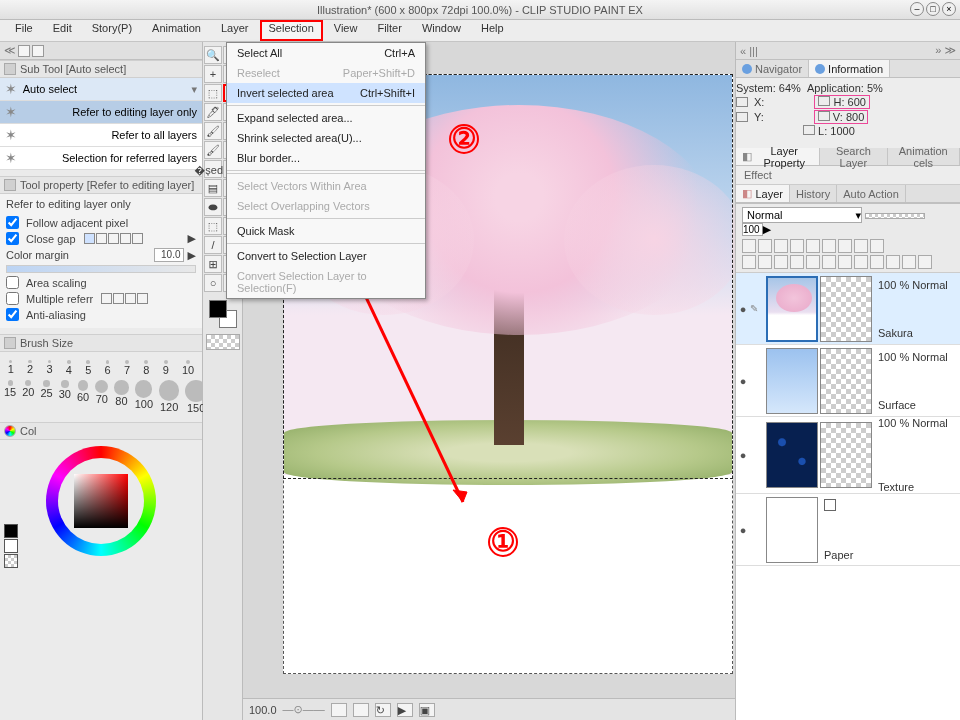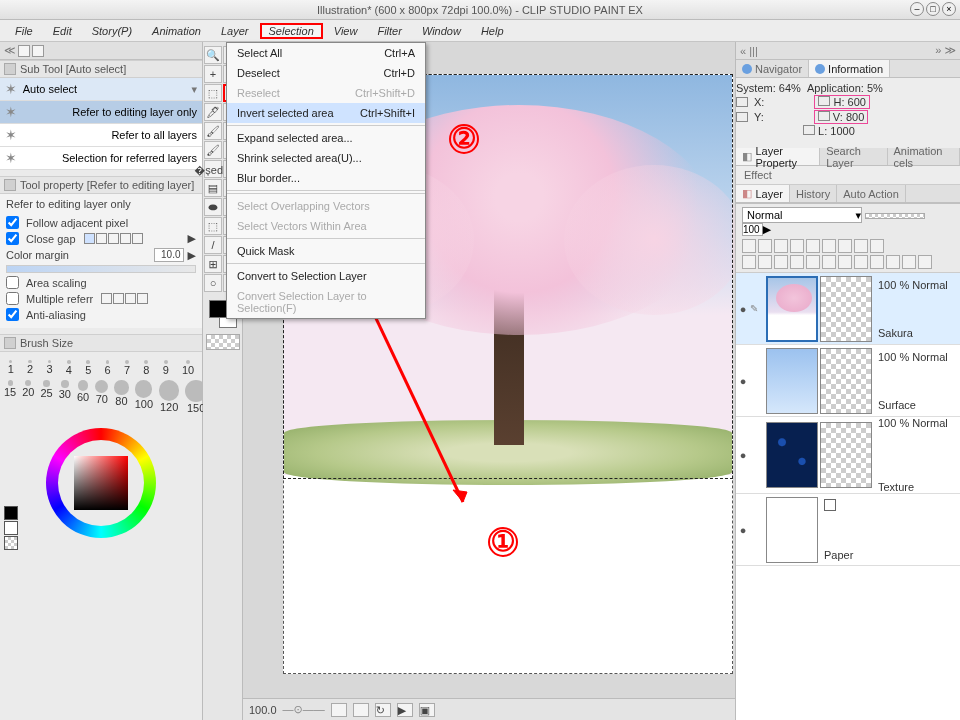--- a/index.html
+++ b/index.html
@@ -3,21 +3,21 @@
 <meta charset="utf-8">
 <style>
 * { box-sizing: border-box; margin: 0; padding: 0; font-family: "Segoe UI", Tahoma, sans-serif; font-size: 11px; }
 body { background: #e8e8e8; width: 960px; height: 720px; overflow: hidden; position: relative; }
 
 .titlebar { height: 20px; background: linear-gradient(#f4f4f4,#e0e0e0); display: flex; align-items: center; justify-content: center; border-bottom: 1px solid #bbb; position: relative; }
 .titlebar .title { color: #555; }
 .winbtns { position: absolute; right: 4px; top: 2px; display: flex; gap: 2px; }
 .winbtn { width: 14px; height: 14px; border: 1px solid #888; border-radius: 50%; background: #f0f0f0; font-size: 9px; text-align: center; line-height: 12px; cursor: pointer; }
 
-.menubar { height: 22px; background: #ededed; border-bottom: 1px solid #c5c5c5; display: flex; align-items: center; padding-left: 6px; gap: 2px; font-style: italic; }
+.menubar { height: 22px; background: #ededed; border-bottom: 1px solid #c5c5c5; display: flex; padding-left: 6px; gap: 2px; }
 .menuitem { padding: 2px 9px; color: #333; cursor: pointer; }
 .menuitem.open { background: #f5f5f5; border: 2px solid #ff0000; padding: 0 7px; }
 
 .workspace { display: flex; height: calc(720px - 42px); }
 
 
 .leftcol { width: 203px; background: #ebebeb; border-right: 1px solid #bbb; display: flex; flex-direction: column; }
 .toolstrip { height: 18px; background: #e0e0e0; border-bottom: 1px solid #c0c0c0; display:flex; align-items:center; gap:2px; padding:0 4px;}
 .toolstrip .sq{width:12px;height:12px;border:1px solid #999;background:#f5f5f5;}
 
@@ -76,21 +76,21 @@
 
 
 .dropdown{position:absolute;left:226px;top:42px;width:200px;background:#f8f8f8;border:1px solid #888;box-shadow:2px 2px 4px rgba(0,0,0,.3);z-index:100;}
 .dd-item{display:flex;justify-content:space-between;padding:4px 10px;color:#222;cursor:pointer;}
 .dd-item.dis{color:#aaa;}
 .dd-item.hover{background:#cfe3ff;}
 .dd-sep{height:1px;background:#ccc;margin:2px 0;}
 
 
 .rightcol{width:225px;background:#ededed;border-left:1px solid #bbb;display:flex;flex-direction:column;}
-.rtabs{height:18px;display:flex;background:#e0e0e0;border-bottom:1px solid #c0c0c0;font-size:10px;}
+.rtabs{height:18px;display:flex;background:#e0e0e0;border-bottom:1px solid #c0c0c0;font-size:10px;text-align:center;}
 .rtab{padding:2px 6px;border-right:1px solid #c5c5c5;color:#666;display:flex;align-items:center;gap:3px;}
 .rtab.act{background:#f4f4f4;color:#222;}
 .rtab .dot{width:10px;height:10px;border-radius:50%;background:#6aa0e0;}
 .nav-info{padding:4px 0;font-size:10px;color:#333;}
 .nav-info .redbox{border:1px solid #ec4899;padding:0 3px;display:inline-block;}
 .nav-info .noborder{border:none;}
 .nav-info .line{display:flex;gap:6px;align-items:center;margin:1px 0;}
 .nav-info .ic{width:12px;height:10px;border:1px solid #888;}
 
 .layerpnl{flex:1;display:flex;flex-direction:column;border-top:1px solid #c0c0c0;overflow:hidden;}
@@ -309,20 +309,24 @@
             <div class="c" style="width:20.142857142857142px;height:20.142857142857142px"></div>
             <span>120</span>
           </div>
           <div class="szdot">
             <div class="c" style="width:22px;height:22px"></div>
             <span>150</span>
           </div>
         </div>
     </div>
 
+    <div class="panel-hdr">
+      <div class="ico" style="background:conic-gradient(red,yellow,lime,cyan,blue,magenta,red);border-radius:50%"></div>
+      <span>Col</span>
+    </div>
     <div style="position:relative;height:130px">
       <div class="colorwheel">
         <div class="wheel"></div>
         <div class="sq-picker"></div>
       </div>
       <div class="swatches">
         <div class="sw" style="background:#000"></div>
         <div class="sw" style="background:#fff"></div>
         <div class="sw" style="background:repeating-conic-gradient(#ccc 0 25%,#fff 0 50%) 0 0/6px 6px"></div>
       </div>
@@ -537,27 +541,23 @@
     </div>
   </div>
 
 </div>
 
 <div class="dropdown" id="dropdown">
     <div class="dd-item">
       <span>Select All</span>
       <span>Ctrl+A</span>
     </div>
-    <div class="dd-item">
-      <span>Deselect</span>
-      <span>Ctrl+D</span>
-    </div>
     <div class="dd-item dis">
       <span>Reselect</span>
-      <span>Ctrl+Shift+D</span>
+      <span>Paper+Shift+D</span>
     </div>
     <div class="dd-item hover">
       <span>Invert selected area</span>
       <span>Ctrl+Shift+I</span>
     </div>
     <div class="dd-sep"></div>
     <div class="dd-item">
       <span>Expand selected area...</span>
       <span></span>
     </div>
@@ -565,25 +565,25 @@
       <span>Shrink selected area(U)...</span>
       <span></span>
     </div>
     <div class="dd-item">
       <span>Blur border...</span>
       <span></span>
     </div>
     <div class="dd-sep"></div>
     <div class="dd-sep"></div>
     <div class="dd-item dis">
+      <span>Select Vectors Within Area</span>
+      <span></span>
+    </div>
+    <div class="dd-item dis">
       <span>Select Overlapping Vectors</span>
-      <span></span>
-    </div>
-    <div class="dd-item dis">
-      <span>Select Vectors Within Area</span>
       <span></span>
     </div>
     <div class="dd-sep"></div>
     <div class="dd-item">
       <span>Quick Mask</span>
       <span></span>
     </div>
     <div class="dd-sep"></div>
     <div class="dd-item">
       <span>Convert to Selection Layer</span>

